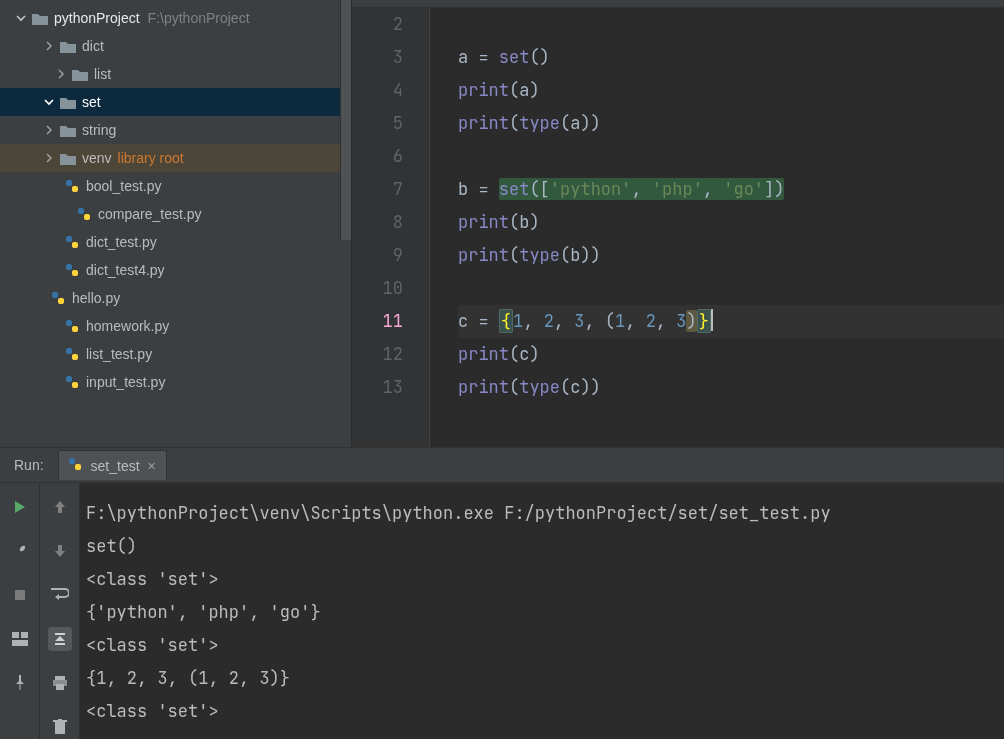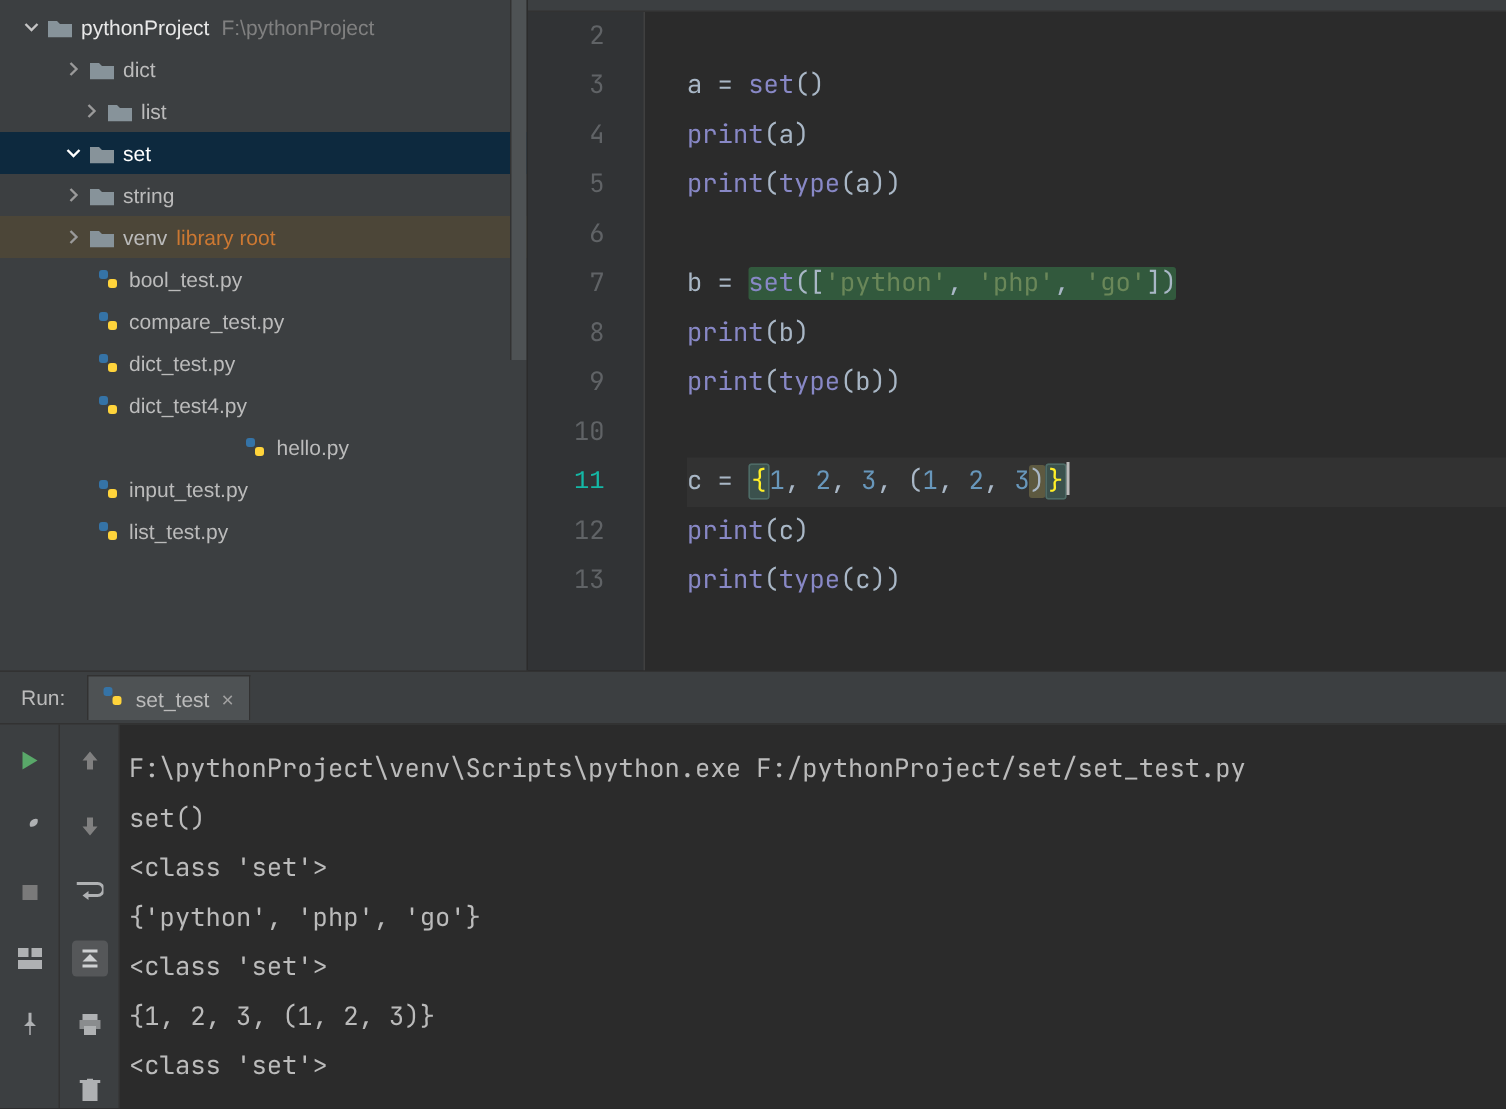--- a/index.html
+++ b/index.html
@@ -99,21 +99,21 @@
     width: 78px;
     text-align: right;
     color: #606366;
     padding-top: 8px;
     padding-right: 26px;
     user-select: none;
     background: #313335;
     border-right: 1px solid #404040;
   }
   .gutter .ln { height: 33px; line-height: 33px; }
-  .gutter .ln.current { color: #14b8a6; font-family: Liberation Mono, monospace; }
+  .gutter .ln.current { color: #f9a8d4; }
 
   .code {
     flex: 1;
     padding-top: 8px;
     padding-left: 28px;
     position: relative;
   }
   .code-line {
     height: 33px;
     line-height: 33px;
@@ -328,73 +328,82 @@
       <div id="root-files">
           <div class="tree-row" style="padding-left: 62px;">
             <span class="iconbox">
               <svg class="ic-py" viewBox="0 0 16 16">
                 <rect x="2" y="2" width="6" height="6" rx="2" fill="#3573a6"></rect>
                 <rect x="8" y="8" width="6" height="6" rx="2" fill="#ffd43b"></rect>
               </svg>
             </span>
             <span class="lbl">bool_test.py</span>
           </div>
+          <div class="tree-row" style="padding-left: 62px; margin-left: 12px;">
+            <span class="iconbox">
+              <svg class="ic-py" viewBox="0 0 16 16">
+                <rect x="2" y="2" width="6" height="6" rx="2" fill="#3573a6"></rect>
+                <rect x="8" y="8" width="6" height="6" rx="2" fill="#ffd43b"></rect>
+              </svg>
+            </span>
+            <span class="lbl">compare_test.py</span>
+          </div>
           <div class="tree-row" style="padding-left: 62px;">
             <span class="iconbox">
               <svg class="ic-py" viewBox="0 0 16 16">
                 <rect x="2" y="2" width="6" height="6" rx="2" fill="#3573a6"></rect>
                 <rect x="8" y="8" width="6" height="6" rx="2" fill="#ffd43b"></rect>
               </svg>
             </span>
-            <span class="lbl">compare_test.py</span>
+            <span class="lbl">dict_test.py</span>
           </div>
           <div class="tree-row" style="padding-left: 62px;">
             <span class="iconbox">
               <svg class="ic-py" viewBox="0 0 16 16">
                 <rect x="2" y="2" width="6" height="6" rx="2" fill="#3573a6"></rect>
                 <rect x="8" y="8" width="6" height="6" rx="2" fill="#ffd43b"></rect>
               </svg>
             </span>
-            <span class="lbl">dict_test.py</span>
+            <span class="lbl">dict_test4.py</span>
+          </div>
+          <div class="tree-row" style="padding-left: 48px;">
+            <span class="iconbox">
+              <svg class="ic-py" viewBox="0 0 16 16">
+                <rect x="2" y="2" width="6" height="6" rx="2" fill="#3573a6"></rect>
+                <rect x="8" y="8" width="6" height="6" rx="2" fill="#ffd43b"></rect>
+              </svg>
+            </span>
+            <span class="lbl">hello.py</span>
           </div>
           <div class="tree-row" style="padding-left: 62px;">
             <span class="iconbox">
               <svg class="ic-py" viewBox="0 0 16 16">
                 <rect x="2" y="2" width="6" height="6" rx="2" fill="#3573a6"></rect>
                 <rect x="8" y="8" width="6" height="6" rx="2" fill="#ffd43b"></rect>
               </svg>
             </span>
-            <span class="lbl">dict_test4.py</span>
-          </div>
-          <div class="tree-row" style="padding-left: 48px; justify-content: center;">
-            <span class="iconbox">
-              <svg class="ic-py" viewBox="0 0 16 16">
-                <rect x="2" y="2" width="6" height="6" rx="2" fill="#3573a6"></rect>
-                <rect x="8" y="8" width="6" height="6" rx="2" fill="#ffd43b"></rect>
-              </svg>
-            </span>
-            <span class="lbl">hello.py</span>
+            <span class="lbl">homework.py</span>
           </div>
           <div class="tree-row" style="padding-left: 62px;">
             <span class="iconbox">
               <svg class="ic-py" viewBox="0 0 16 16">
                 <rect x="2" y="2" width="6" height="6" rx="2" fill="#3573a6"></rect>
                 <rect x="8" y="8" width="6" height="6" rx="2" fill="#ffd43b"></rect>
               </svg>
             </span>
+            <span class="lbl">list_test.py</span>
+          </div>
+          <div class="tree-row" style="padding-left: 62px;">
+            <span class="iconbox">
+              <svg class="ic-py" viewBox="0 0 16 16">
+                <rect x="2" y="2" width="6" height="6" rx="2" fill="#3573a6"></rect>
+                <rect x="8" y="8" width="6" height="6" rx="2" fill="#ffd43b"></rect>
+              </svg>
+            </span>
             <span class="lbl">input_test.py</span>
-          </div>
-          <div class="tree-row" style="padding-left: 62px;">
-            <span class="iconbox">
-              <svg class="ic-py" viewBox="0 0 16 16">
-                <rect x="2" y="2" width="6" height="6" rx="2" fill="#3573a6"></rect>
-                <rect x="8" y="8" width="6" height="6" rx="2" fill="#ffd43b"></rect>
-              </svg>
-            </span>
-            <span class="lbl">list_test.py</span>
           </div>
         </div>
 
     </div>
   </div>
 
   <div class="editor-wrap">
     <div class="tabstrip"></div>
     <div class="gutter" id="gutter">
         <div class="ln">2</div>

